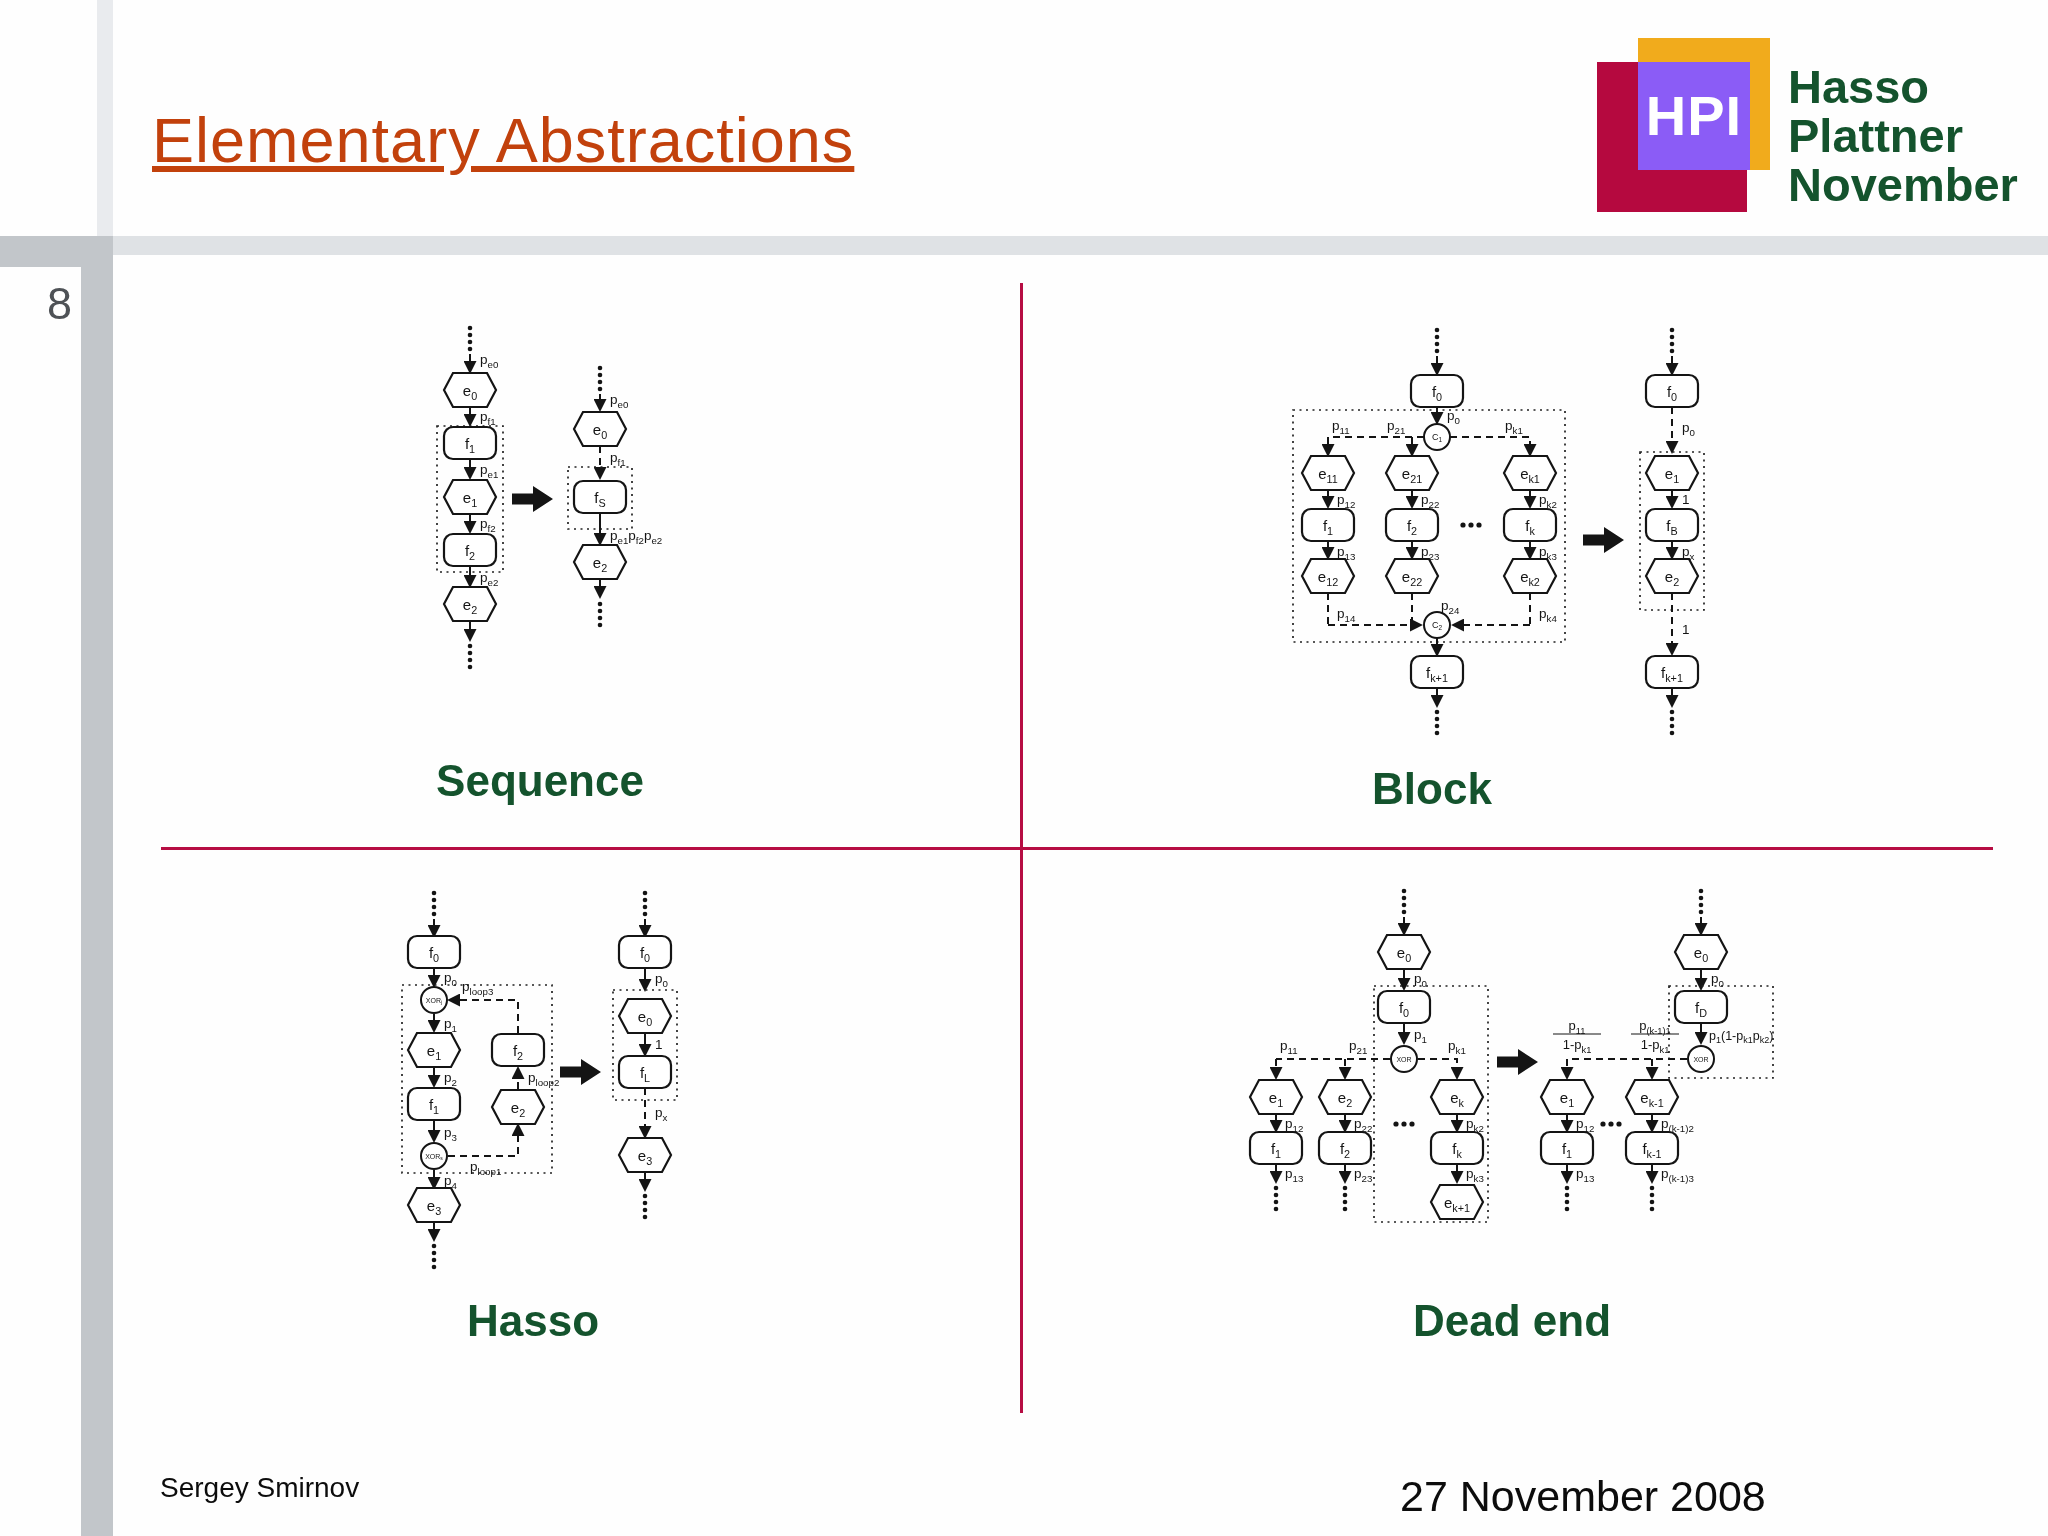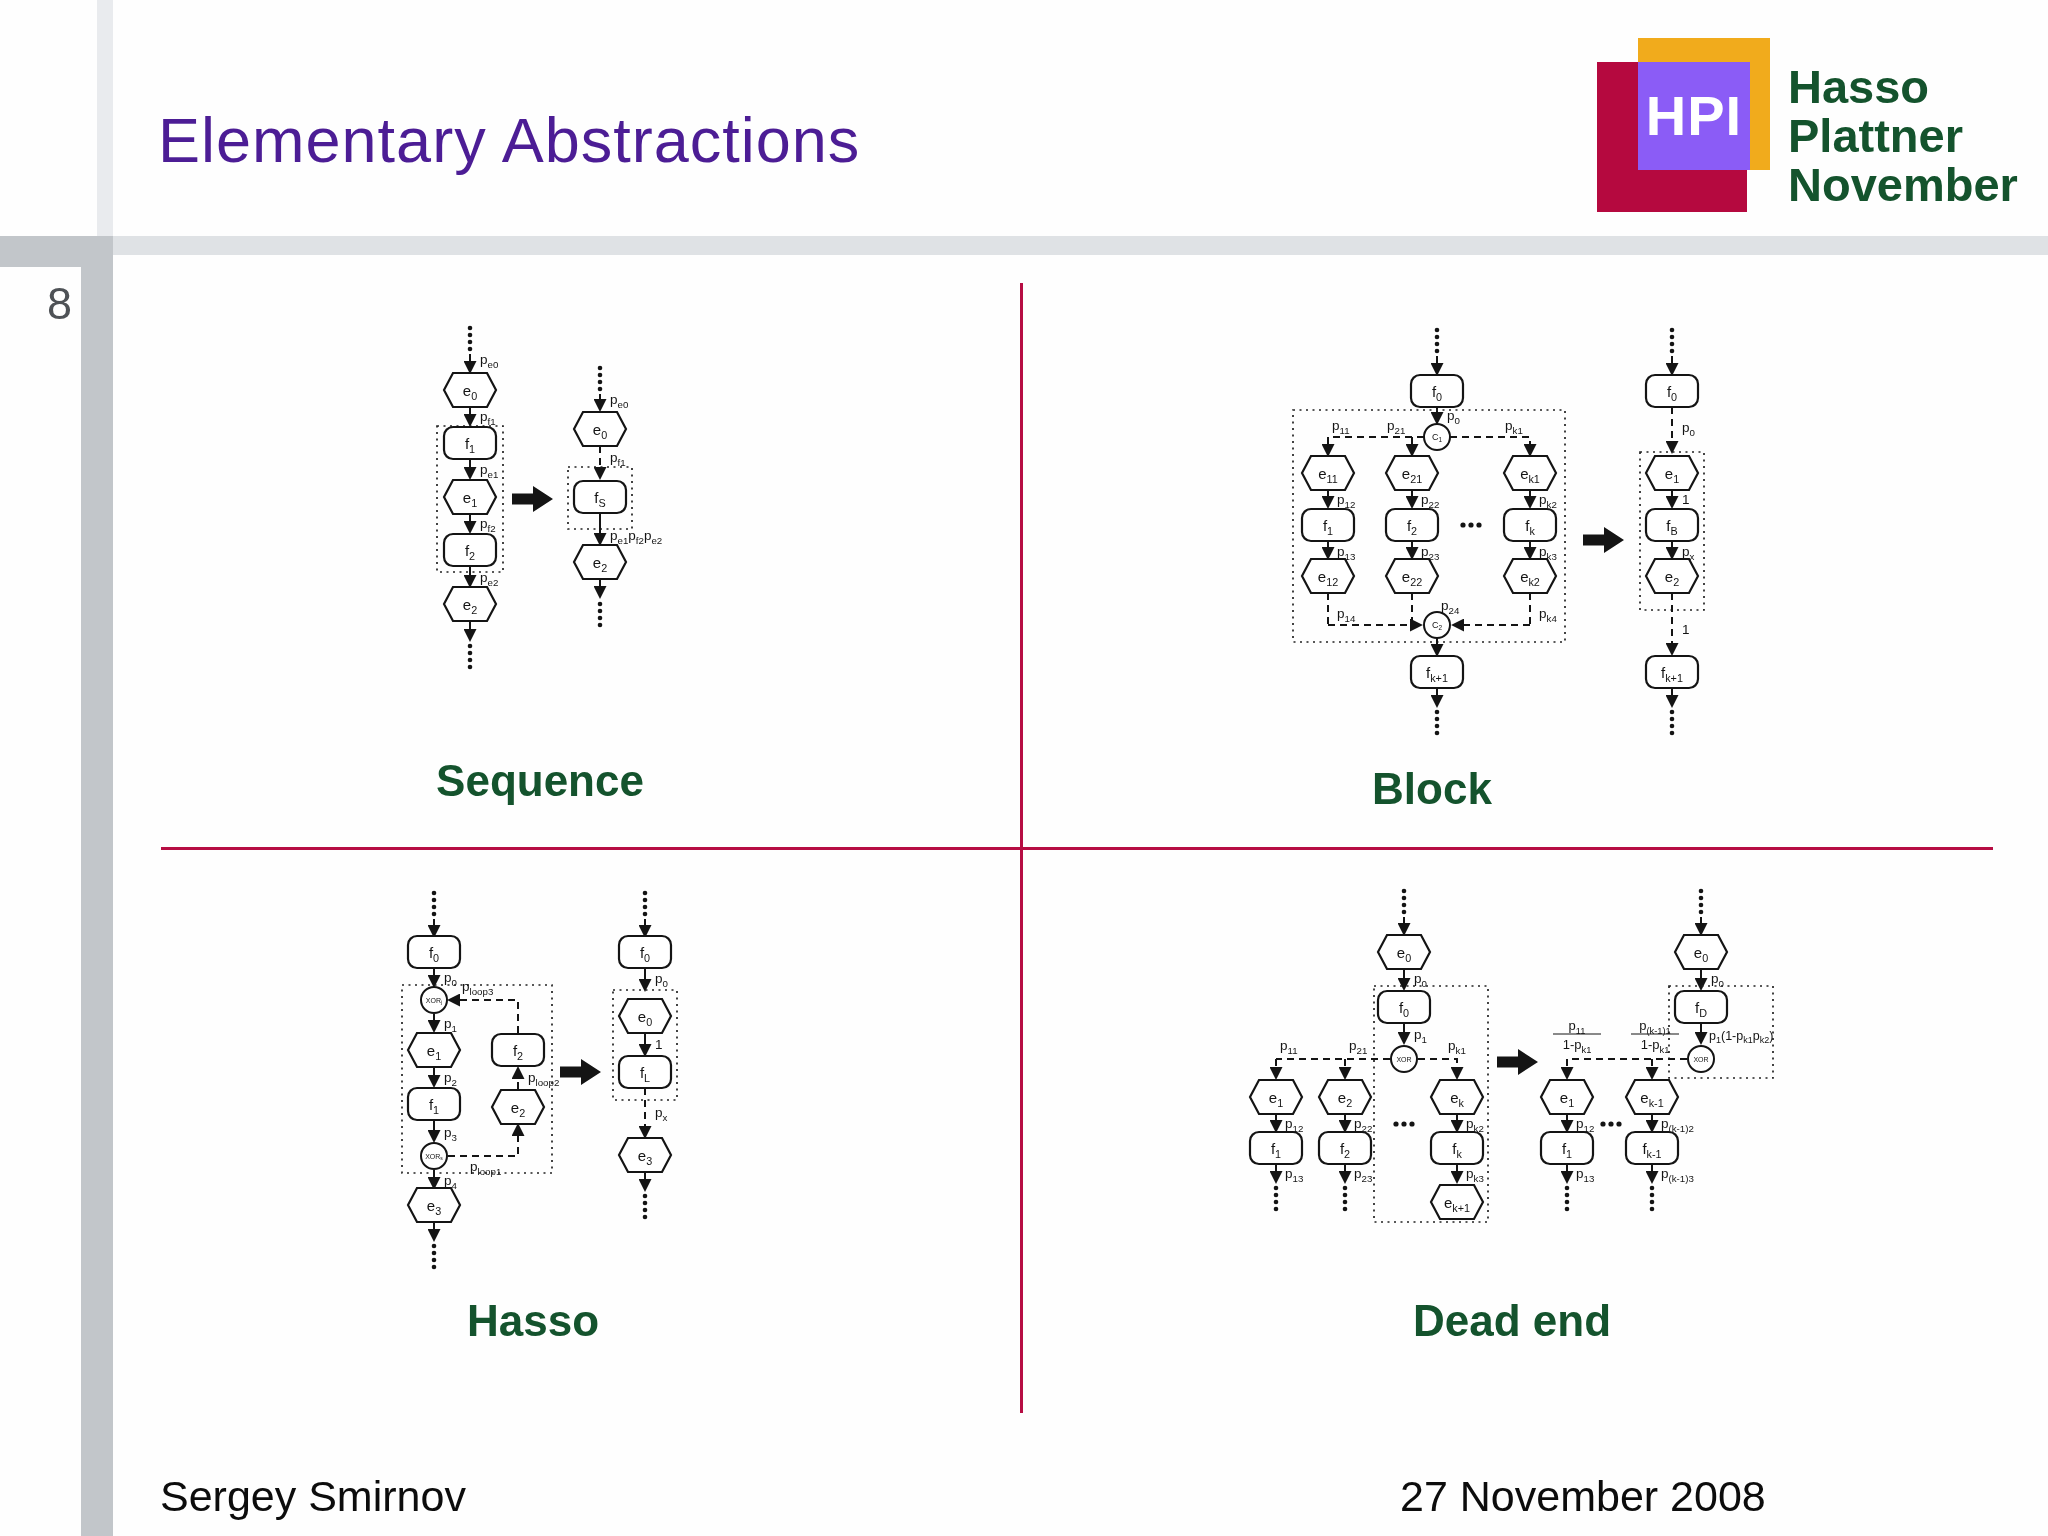--- a/index.html
+++ b/index.html
@@ -5,39 +5,39 @@
   html,body{margin:0;padding:0;background:#888;}
   .page{position:relative;width:2048px;height:1536px;background:#fefefe;overflow:hidden;
         font-family:"Liberation Sans",sans-serif;}
   .abs{position:absolute;}
   
   .rail-light{left:97px;top:0;width:16px;height:236px;background:#e9ebee;}
   .hband{left:0;top:236px;width:2048px;height:19px;background:#dfe2e5;}
   .corner{left:0;top:236px;width:81px;height:31px;background:#c2c6ca;}
   .rail{left:81px;top:236px;width:32px;height:1300px;background:#c2c6ca;}
   .pagenum{left:16px;top:278px;width:56px;text-align:right;font-size:45px;color:#4e5256;}
-  .slide-title{left:158px;top:104px;font-size:63px;font-weight:400;color:#4c1d95;letter-spacing:1px;}
+  .slide-title{left:152px;top:104px;font-size:63px;font-weight:400;color:#c2410c;letter-spacing:1px;text-decoration:underline;}
   
   .sq{position:absolute;}
   .sq-crimson{left:1597px;top:62px;width:150px;height:150px;background:#b5093f;}
   .sq-yellow{left:1638px;top:38px;width:132px;height:132px;background:#f1ab1c;}
   .sq-orange{left:1638px;top:62px;width:112px;height:108px;background:#8b5cf6;
              color:#fff;font-size:56px;font-weight:bold;text-align:center;line-height:108px;letter-spacing:1px;}
   .wordmark{left:1788px;top:62px;font-size:47px;font-weight:bold;color:#14532d;line-height:49px;}
   
   .vline{left:1020px;top:283px;width:3px;height:1130px;background:#b60d43;}
   .hline{left:161px;top:847px;width:1832px;height:3px;background:#b60d43;}
   
   .qtitle{font-size:44px;font-weight:bold;color:#14532d;width:400px;text-align:center;}
   .qt-tl{left:340px;top:756px;}
   .qt-tr{left:1232px;top:756px;margin-top:8px;}
   .qt-bl{left:333px;top:1296px;}
   .qt-br{left:1312px;top:1296px;}
   
-  .author{left:160px;top:1472px;font-size:43px;color:#0c0c0c;}
+  .author{left:160px;top:1472px;font-size:28px;color:#0c0c0c;}
   .slidedate{left:1400px;top:1472px;width:562px;font-size:43px;color:#0c0c0c;}
   #diagram-layer{position:absolute;left:0;top:0;width:2048px;height:1536px;pointer-events:none;}
   #diagram-layer text{font-family:"Liberation Sans",sans-serif;fill:#141414;}
 </style>
 </head>
 <body>
 
 <div class="page">
 
   <div class="abs rail-light"></div>

